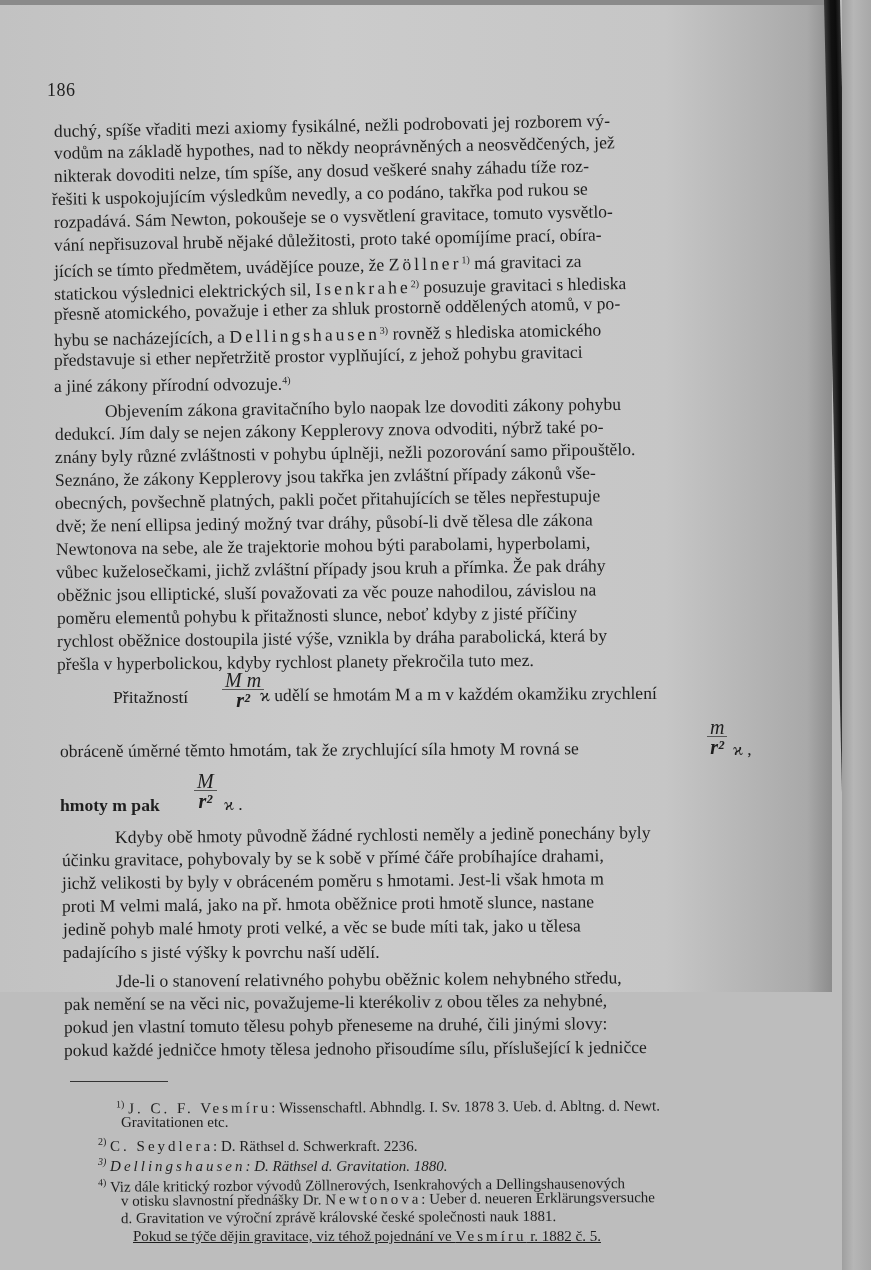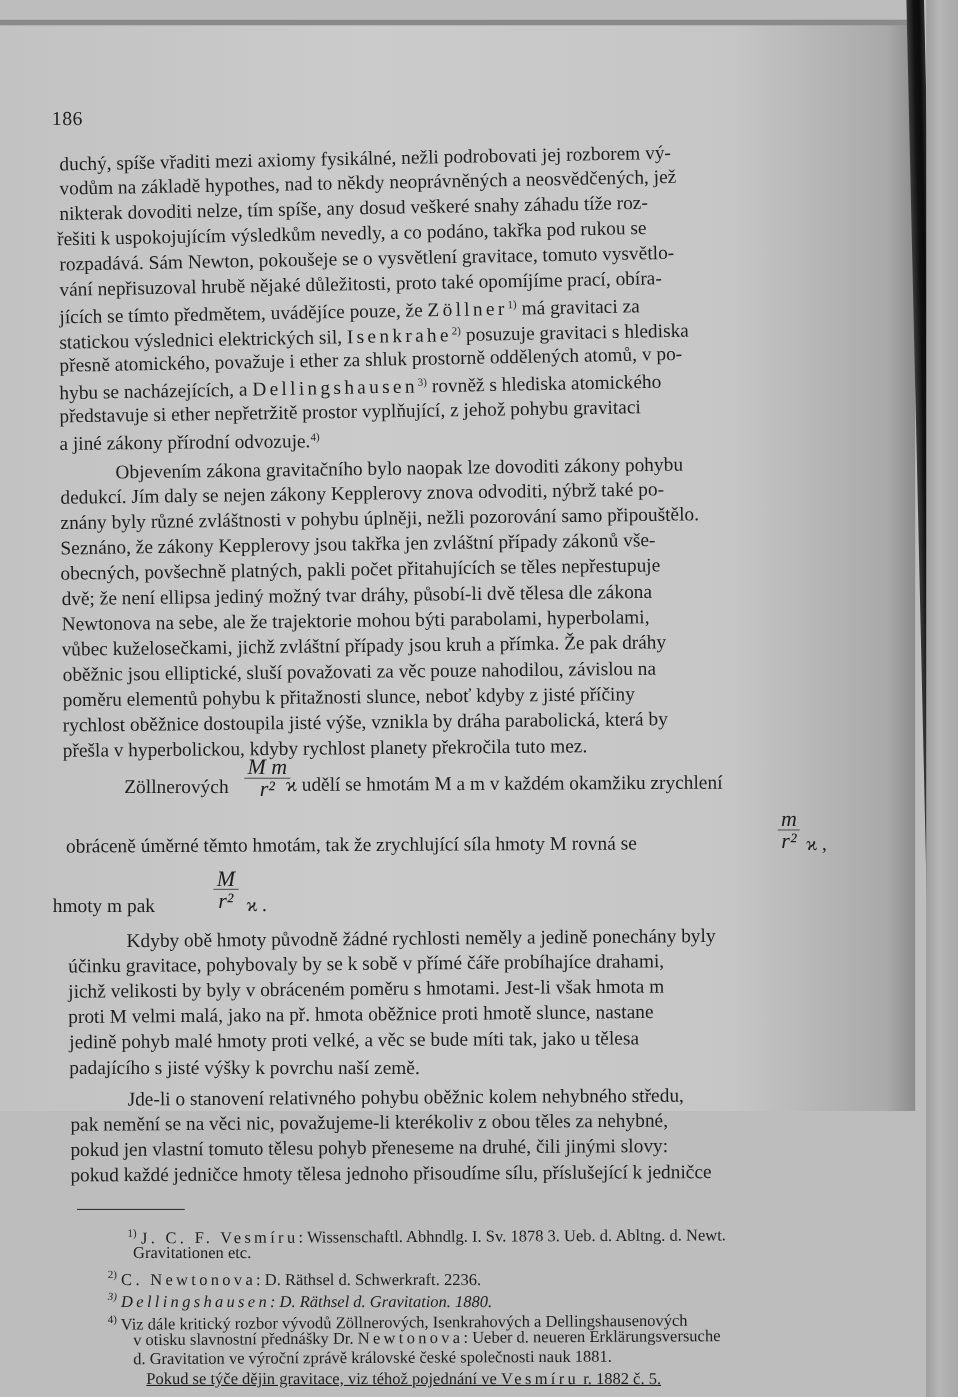--- a/index.html
+++ b/index.html
@@ -5,21 +5,20 @@
   html, body { margin: 0; padding: 0; }
   body {
     width: 871px; height: 1270px; overflow: hidden; position: relative;
     background: #bdbdbd;
     font-family: "Liberation Serif", "DejaVu Serif", serif;
     color: #1e1e1e;
   }
   .page {
     position: absolute; left: 0; top: 0; width: 832px; height: 992px;
     background: linear-gradient(90deg, #c2c2c2 0%, #cbcbcb 40%, #c6c6c6 80%, #a9a9a9 97%, #8c8c8c 100%);
-    margin-top: 18px;
   }
   .top-edge { position:absolute; left:0; top:0; width:832px; height:5px; background:#8a8a8a; }
   .gutter {
     position: absolute; top: 0; left: 824px; width: 16px; height: 1270px;
     background: linear-gradient(90deg, #3a3a3a, #111 40%, #0c0c0c 70%, #2b2b2b);
     transform: skewX(1.3deg); transform-origin: top left;
   }
   .next-page {
     position: absolute; top: 0; left: 842px; width: 29px; height: 1270px;
     background: linear-gradient(90deg, #9f9f9f, #b6b6b6 40%, #a8a8a8);
@@ -29,21 +28,21 @@
   }
   .line {
     position: absolute; white-space: nowrap; font-size: 17.6px; line-height: 22px;
     transform-origin: left center;
   }
   .sp { letter-spacing: 3px; }
   .frac {
     position: absolute; text-align: center; font-size: 20px;
   }
   .frac .num { display:block; font-style: italic; border-bottom: 1px solid #555; padding: 0 3px; line-height: 18px; }
-  .frac .den { display:block; font-style: italic; line-height: 20px; }
+  .frac .den { display:block; font-style: italic; line-height: 20px; font-weight: bold; }
   .rule { position:absolute; left:70px; top:1081px; width:98px; height:1px; background:#333; }
   .fn { position:absolute; white-space: nowrap; font-size: 15px; line-height: 18px; }
   sup { font-size: 10px; vertical-align: 6px; }
 </style>
 </head>
 <body>
 
 <div class="page">
   <div class="top-edge"></div>
 
@@ -81,70 +80,70 @@
     <div class="line" style="left:56px;top:515px;transform:rotate(-0.7deg);">dvě; že není ellipsa jediný možný tvar dráhy, působí-li dvě tělesa dle zákona</div>
     <div class="line" style="left:56px;top:538px;transform:rotate(-0.7deg);">Newtonova na sebe, ale že trajektorie mohou býti parabolami, hyperbolami,</div>
     <div class="line" style="left:56px;top:561px;transform:rotate(-0.7deg);">vůbec kuželosečkami, jichž zvláštní případy jsou kruh a přímka. Že pak dráhy</div>
     <div class="line" style="left:57px;top:584px;transform:rotate(-0.6deg);">oběžnic jsou elliptické, sluší považovati za věc pouze nahodilou, závislou na</div>
     <div class="line" style="left:57px;top:607px;transform:rotate(-0.6deg);">poměru elementů pohybu k přitažnosti slunce, neboť kdyby z jisté příčiny</div>
     <div class="line" style="left:57px;top:630px;transform:rotate(-0.6deg);">rychlost oběžnice dostoupila jisté výše, vznikla by dráha parabolická, která by</div>
     <div class="line" style="left:57px;top:653px;transform:rotate(-0.5deg);">přešla v hyperbolickou, kdyby rychlost planety překročila tuto mez.</div>
   </div>
 
   <div>
-    <div class="line" style="left:113px;top:686px;">Zöllnerových</div>
+    <div class="line" style="left:113px;top:686px;">Přitažností</div>
     <div class="frac" style="left:222px;top:671px;">
       <span class="num">M m</span>
       <span class="den">r²</span>
     </div>
     <div class="line" style="left:260px;top:684px;transform:rotate(-0.3deg);">ϰ udělí se hmotám M a m v každém okamžiku zrychlení</div>
 
     <div class="line" style="left:60px;top:740px;transform:rotate(-0.3deg);">obráceně úměrné těmto hmotám, tak že zrychlující síla hmoty M rovná se</div>
     <div class="frac" style="left:707px;top:718px;">
       <span class="num">m</span>
       <span class="den">r²</span>
     </div>
     <div class="line" style="left:733px;top:738px;">ϰ ,</div>
 
-    <div class="line" style="left:48px;top:794px;">hmoty m pak</div>
+    <div class="line" style="left:60px;top:794px;font-weight:bold;">hmoty m pak</div>
     <div class="frac" style="left:194px;top:772px;">
       <span class="num">M</span>
       <span class="den">r²</span>
     </div>
     <div class="line" style="left:224px;top:793px;">ϰ .</div>
   </div>
 
   <div>
     <div class="line" style="left:115px;top:826px;transform:rotate(-0.5deg);">Kdyby obě hmoty původně žádné rychlosti neměly a jedině ponechány byly</div>
     <div class="line" style="left:62px;top:849px;transform:rotate(-0.5deg);">účinku gravitace, pohybovaly by se k sobě v přímé čáře probíhajíce drahami,</div>
     <div class="line" style="left:62px;top:872px;transform:rotate(-0.5deg);">jichž velikosti by byly v obráceném poměru s hmotami. Jest-li však hmota m</div>
     <div class="line" style="left:62px;top:895px;transform:rotate(-0.5deg);">proti M velmi malá, jako na př. hmota oběžnice proti hmotě slunce, nastane</div>
     <div class="line" style="left:63px;top:918px;transform:rotate(-0.4deg);">jedině pohyb malé hmoty proti velké, a věc se bude míti tak, jako u tělesa</div>
-    <div class="line" style="left:63px;top:941px;">padajícího s jisté výšky k povrchu naší země.</div>
+    <div class="line" style="left:63px;top:941px;">padajícího s jisté výšky k povrchu naší udělí.</div>
   </div>
 
   <div>
     <div class="line" style="left:116px;top:970px;transform:rotate(-0.4deg);">Jde-li o stanovení relativného pohybu oběžnic kolem nehybného středu,</div>
     <div class="line" style="left:64px;top:993px;transform:rotate(-0.4deg);">pak nemění se na věci nic, považujeme-li kterékoliv z obou těles za nehybné,</div>
     <div class="line" style="left:64px;top:1016px;transform:rotate(-0.4deg);">pokud jen vlastní tomuto tělesu pohyb přeneseme na druhé, čili jinými slovy:</div>
     <div class="line" style="left:64px;top:1039px;transform:rotate(-0.3deg);">pokud každé jedničce hmoty tělesa jednoho přisoudíme sílu, příslušející k jedničce</div>
   </div>
 
   <div class="rule"></div>
 
   <div>
     <div class="fn" style="left:116px;top:1094px;transform:rotate(-0.3deg);">
       <sup>1)</sup>
       <span class="sp">J. C. F. Vesmíru</span><span>: Wissenschaftl. Abhndlg. I. Sv. 1878  3. Ueb. d. Abltng. d. Newt.</span>
     </div>
     <div class="fn" style="left:121px;top:1113px;">Gravitationen etc.</div>
 
     <div class="fn" style="left:98px;top:1133px;">
       <sup>2)</sup>
-      <span class="sp">C. Newtonova</span><span>: D. Räthsel d. Schwerkraft. 2236.</span>
+      <span class="sp">C. Seydlera</span><span>: D. Räthsel d. Schwerkraft. 2236.</span>
     </div>
 
     <div class="fn" style="left:98px;top:1153px;font-style:italic;">
       <sup>3)</sup>
       <span class="sp">Dellingshausen</span><span>: D. Räthsel d. Gravitation. 1880.</span>
     </div>
 
     <div class="fn" style="left:98px;top:1172px;transform:rotate(-0.4deg);">
       <sup>4)</sup>
       <span>Viz dále kritický rozbor vývodů Zöllnerových, Isenkrahových a Dellingshausenových</span>

